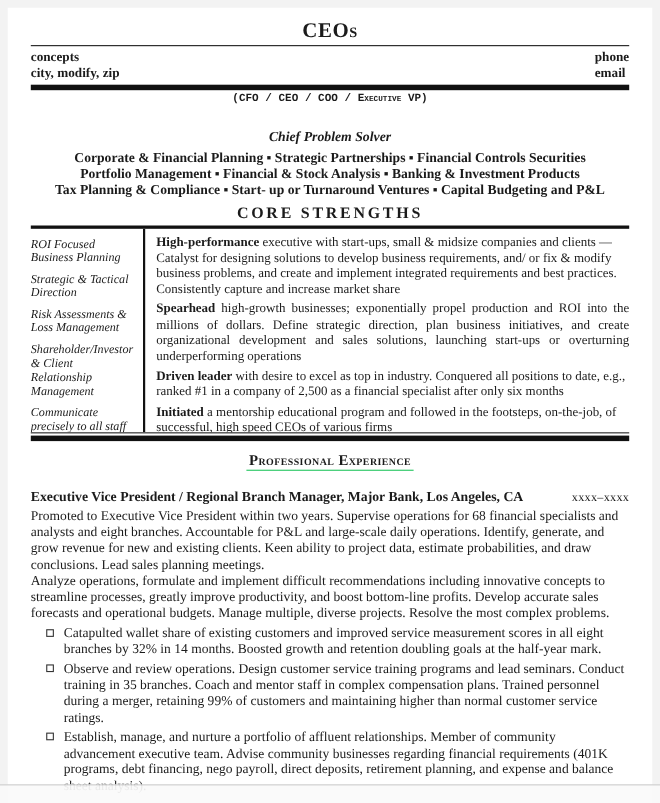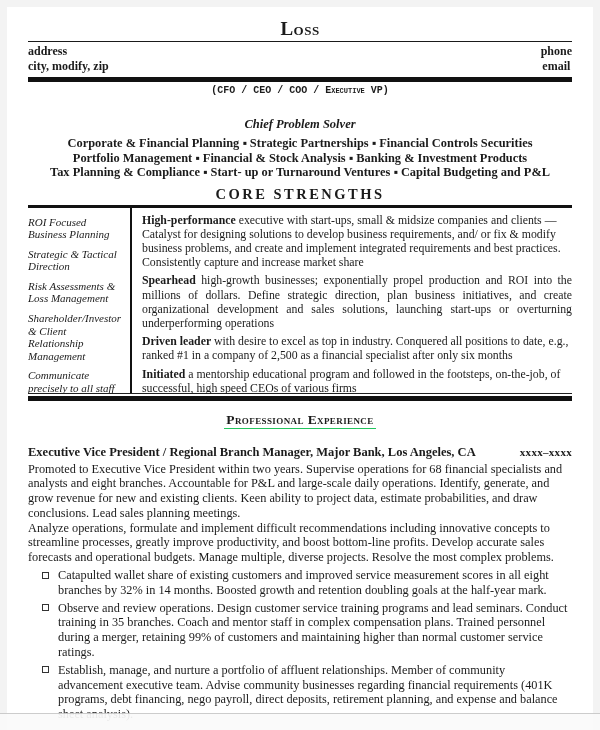--- a/index.html
+++ b/index.html
@@ -36,21 +36,21 @@
     letter-spacing: .5px;
   }
   .contact-row {
     display: flex;
     justify-content: space-between;
     font-weight: bold;
     font-size: 12px;
     line-height: 15px;
     padding: 2px 0 3px 0;
   }
-  .contact-right { text-align: center; }
+  .contact-right { text-align: left; }
   .bar { height: 5px; background: #111; }
 
   
   .center-block { text-align: center; }
   .industry {
     margin-top: 6px;
     font-variant: small-caps;
     font-weight: bold;
     font-size: 11.5px;
     line-height: 13px;
@@ -121,21 +121,21 @@
     letter-spacing: .4px;
   }
   .job-row {
     margin-top: 15px;
     display: flex;
     justify-content: space-between;
     align-items: baseline;
     gap: 24px;
   }
   .job-title { font-weight: bold; font-size: 12.5px; line-height: 16px; }
-  .job-dates { font-size: 11px; line-height: 16px; letter-spacing: .3px; font-weight: bold; }
+  .job-dates { font-size: 11px; line-height: 16px; letter-spacing: .3px; }
   .summary { margin-top: 2px; font-size: 12.3px; line-height: 14.8px; }
   .summary p { margin: 0; }
   .bullets { margin-top: 3px; list-style: none; }
   .bullets li {
     position: relative;
     margin-top: 3px;
     padding-left: 30px;
     font-size: 12.3px;
     line-height: 14.8px;
   }
@@ -156,24 +156,24 @@
     border-top: 1px solid #c9c9c9;
     opacity: .93;
   }
 </style>
 </head>
 <body>
 
 <div class="page-outer">
   <div class="page">
 
-    <div class="name-heading">Loss</div>
+    <div class="name-heading">CEOs</div>
     <div class="contact-row">
       <div class="contact-left">
-        <div>address</div>
+        <div>concepts</div>
         <div>city, modify, zip</div>
       </div>
       <div class="contact-right">
         <div>phone</div>
         <div>email</div>
       </div>
     </div>
     <div class="bar"></div>
 
     <div class="center-block">

